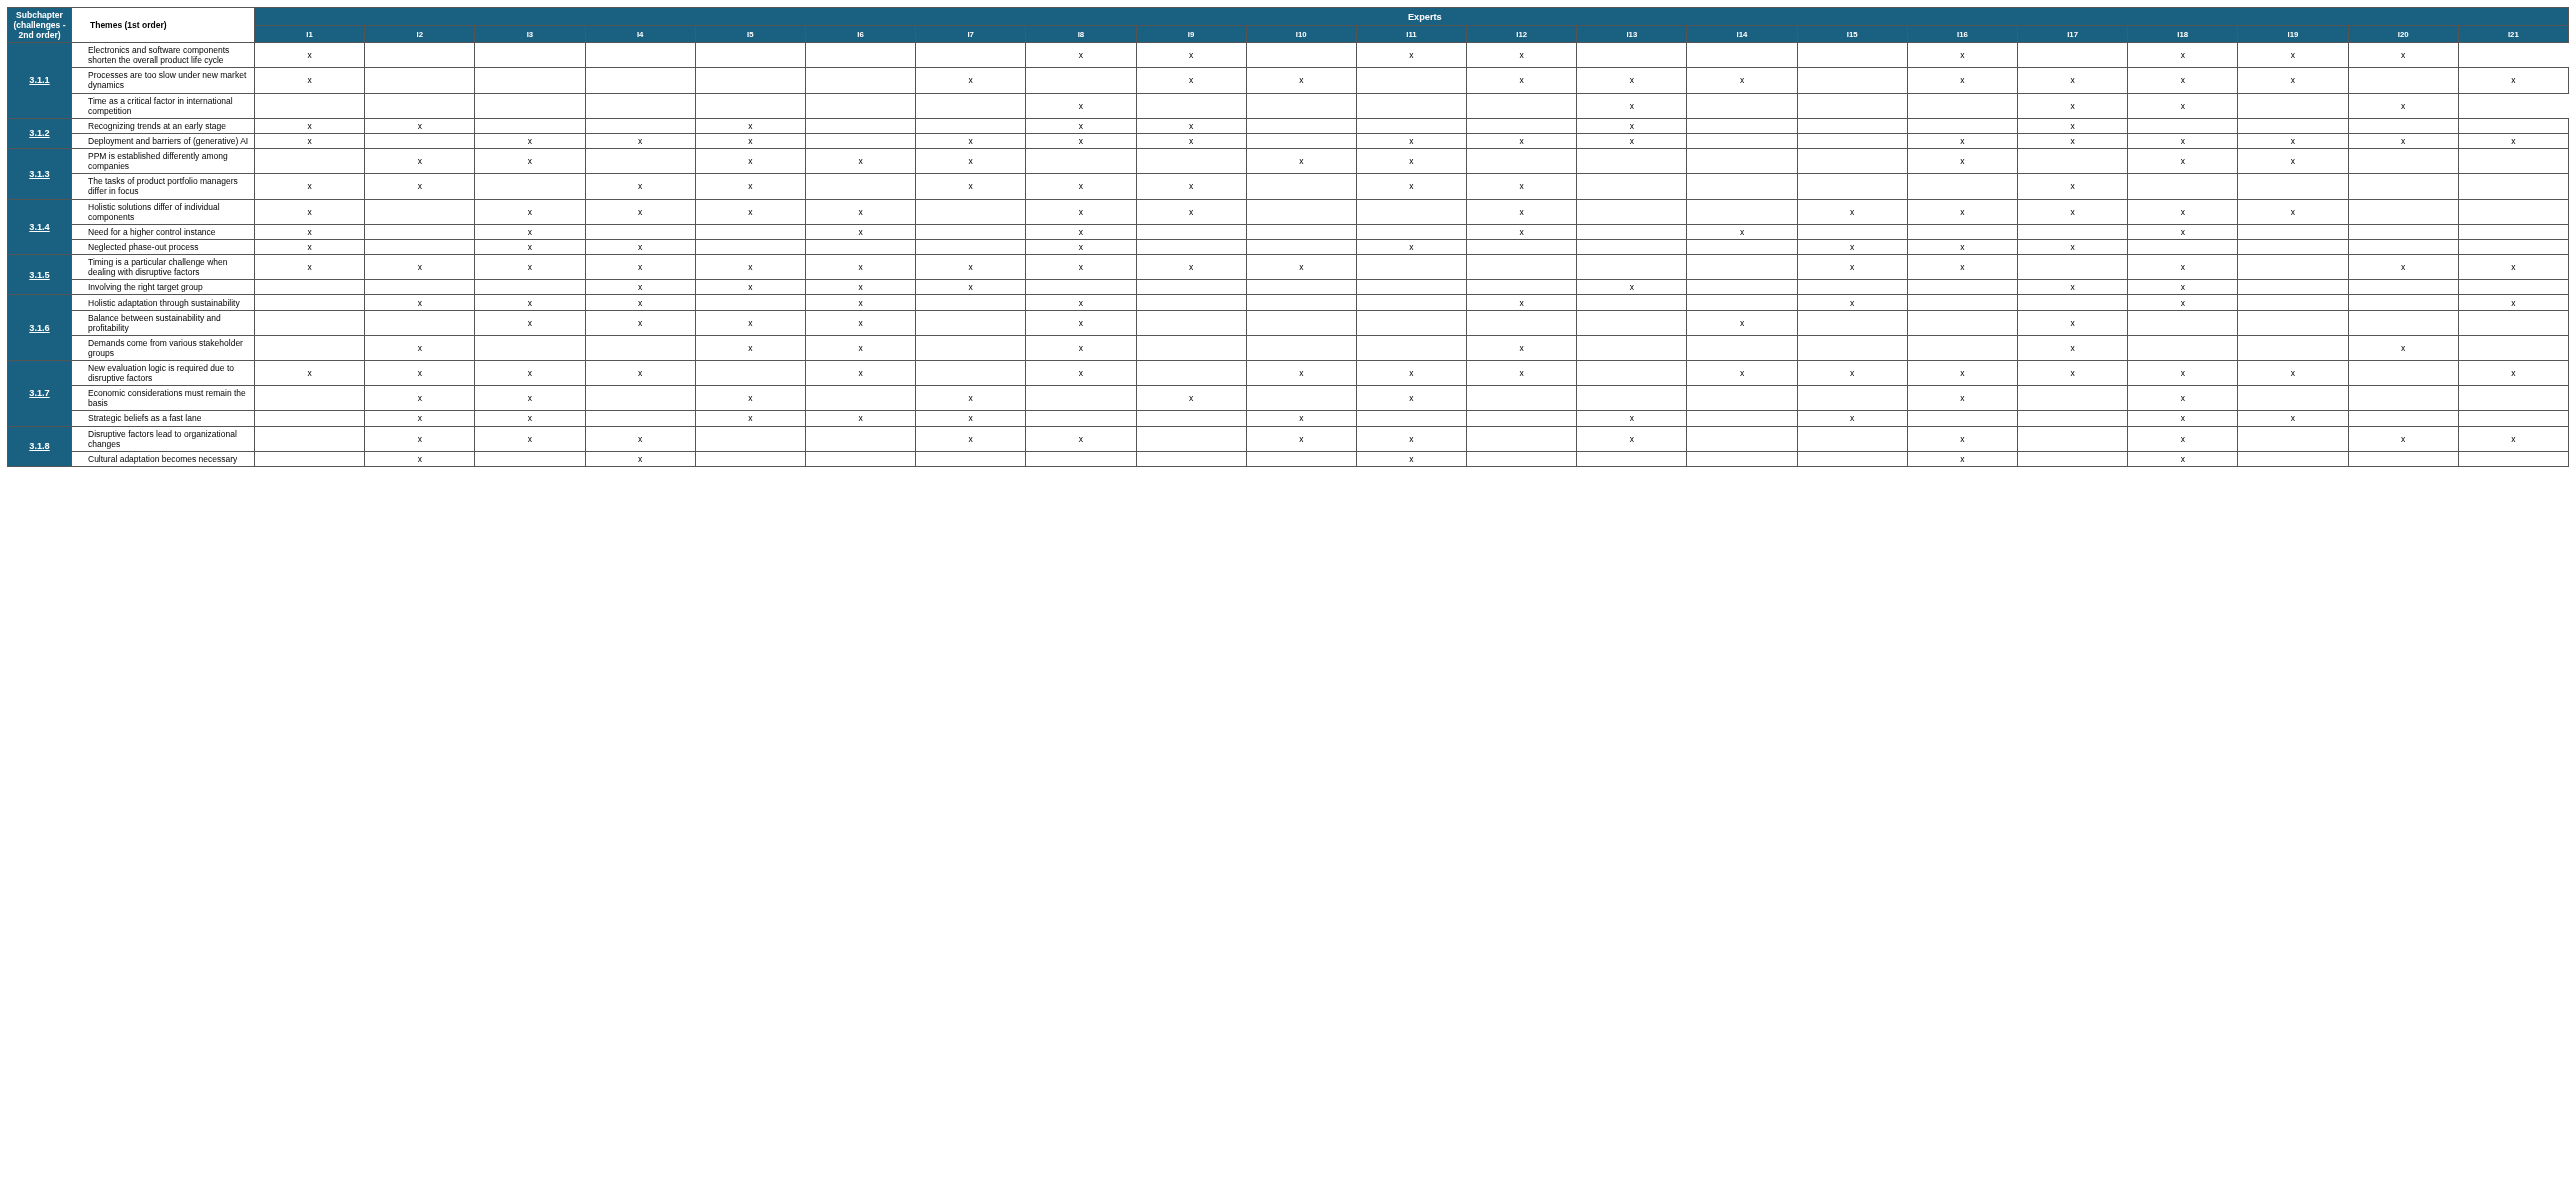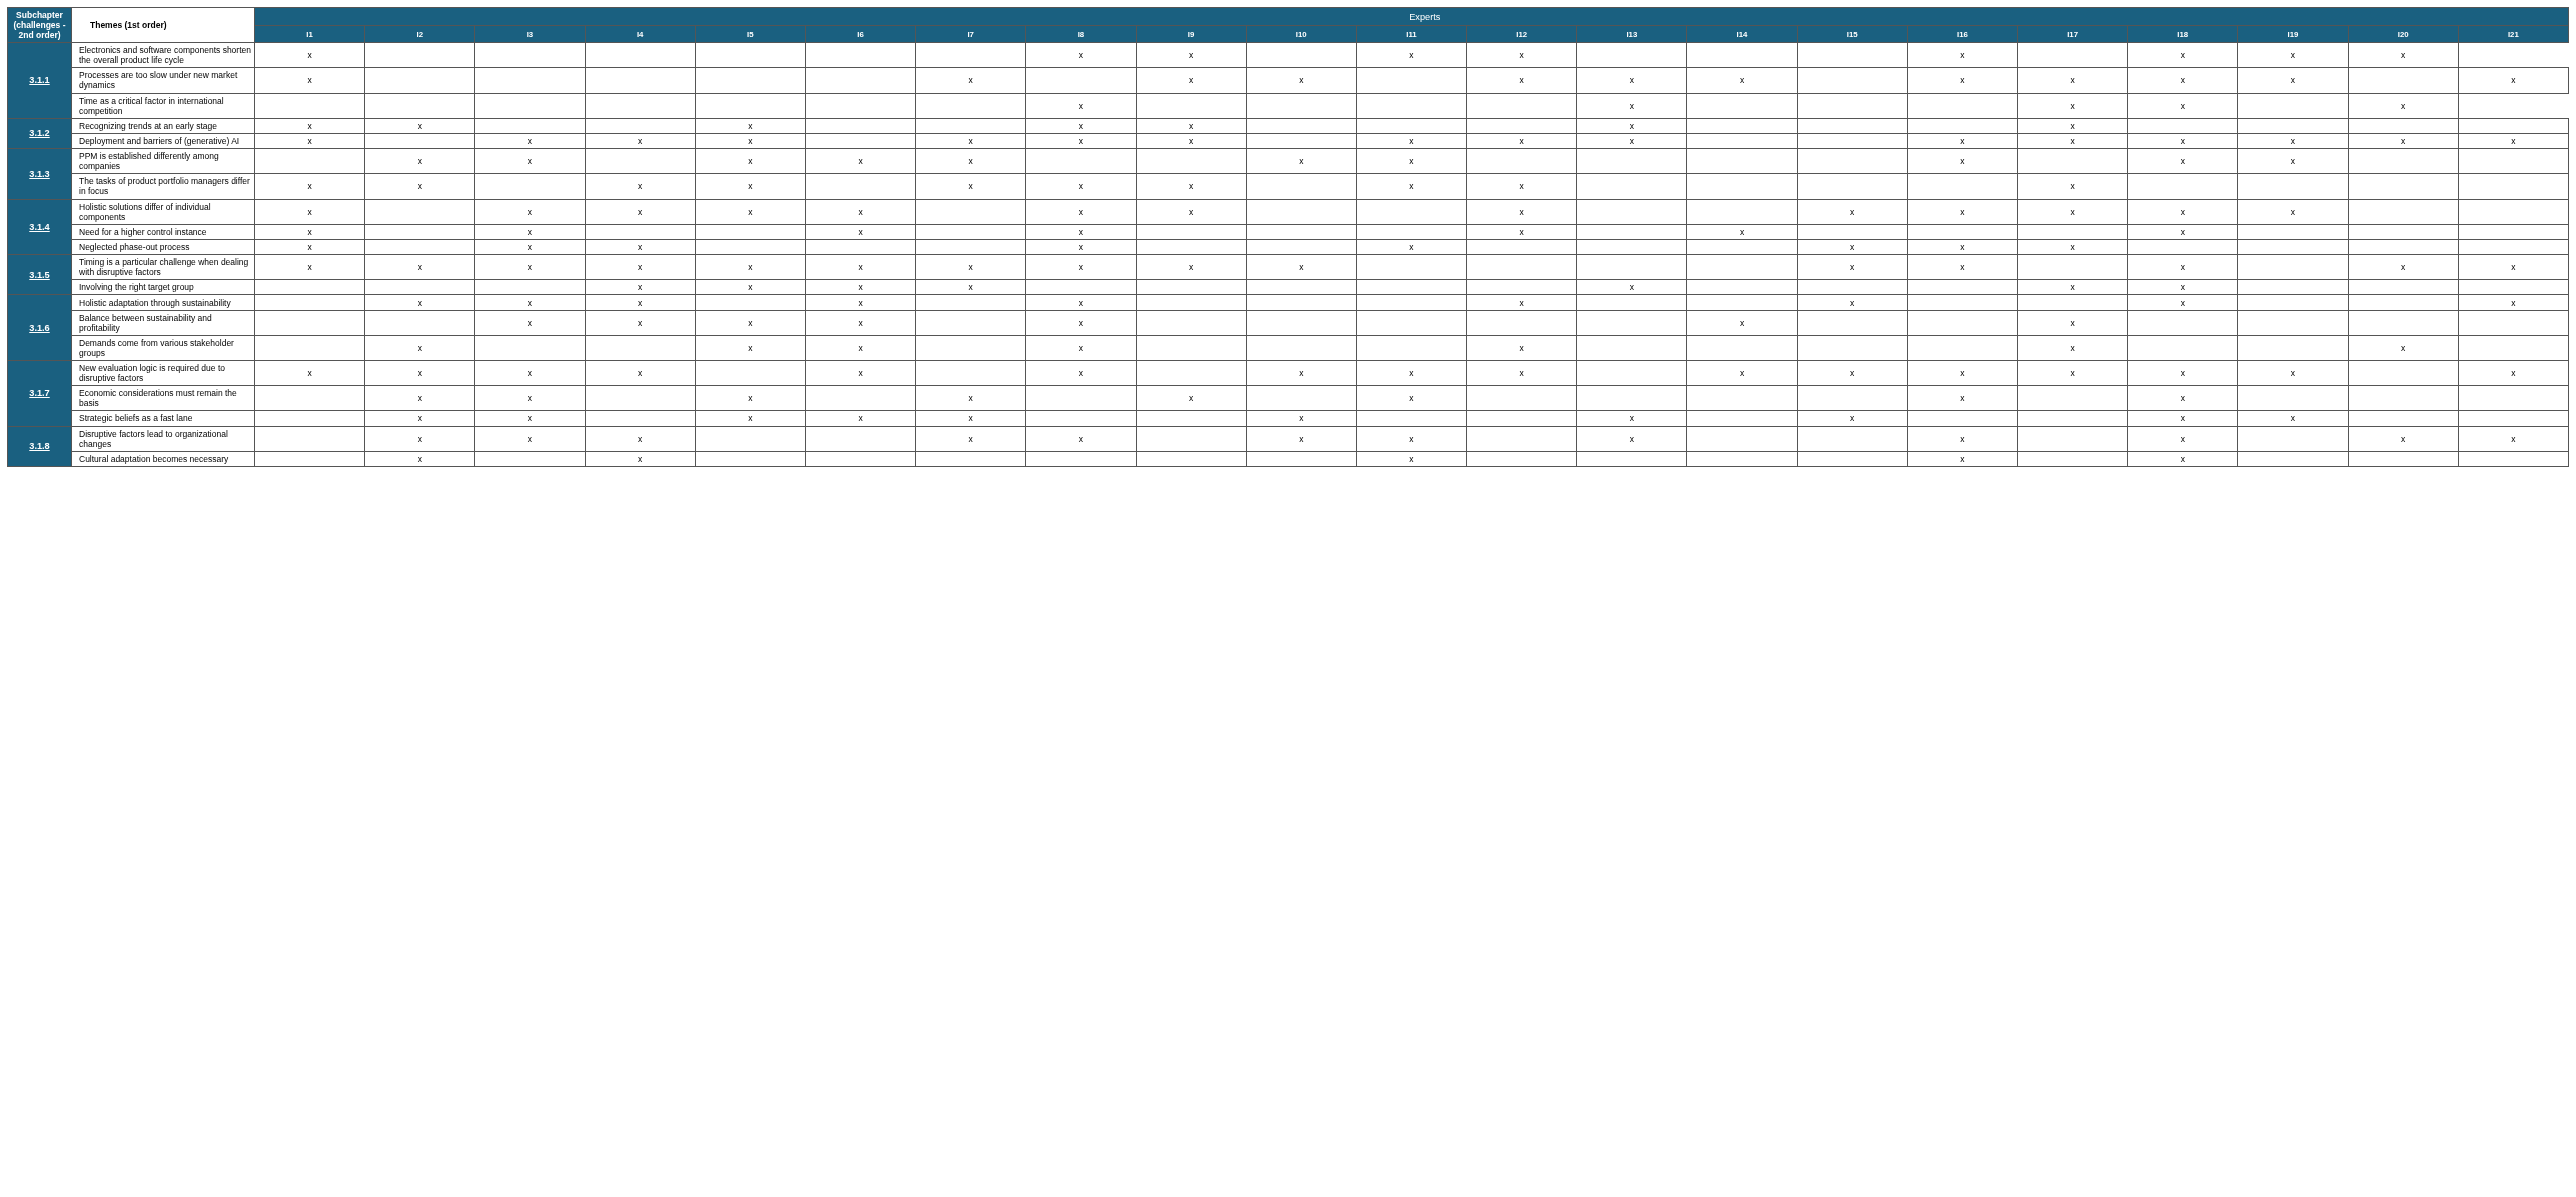--- a/index.html
+++ b/index.html
@@ -32,41 +32,41 @@
       font-size: 8.5px;
     }
     .header-themes {
       background-color: #fff;
       color: #000;
       font-weight: bold;
     }
     .header-experts-group {
       background-color: #1a6080;
       color: #fff;
-      font-weight: normal;
+      font-weight: bold;
       font-size: 9.2px;
       padding-left: 28px;
     }
     .header-experts-sub {
       background-color: #1a6080;
       color: #fff;
       font-weight: bold;
       font-size: 7.8px;
     }
 
     .subchapter-cell {
       background-color: #1a6080;
       color: #fff;
       font-weight: bold;
       font-size: 9.2px;
       text-decoration: underline;
     }
     .theme-cell {
       text-align: left;
-      padding-left: 7px;
+      padding-left: 16px;
       vertical-align: middle;
       background: #fff;
       font-size: 8.5px;
     }
     .expert-cell {
       background: #fff;
       font-size: 8.5px;
     }
     .x-mark {
       font-size: 8.5px;

